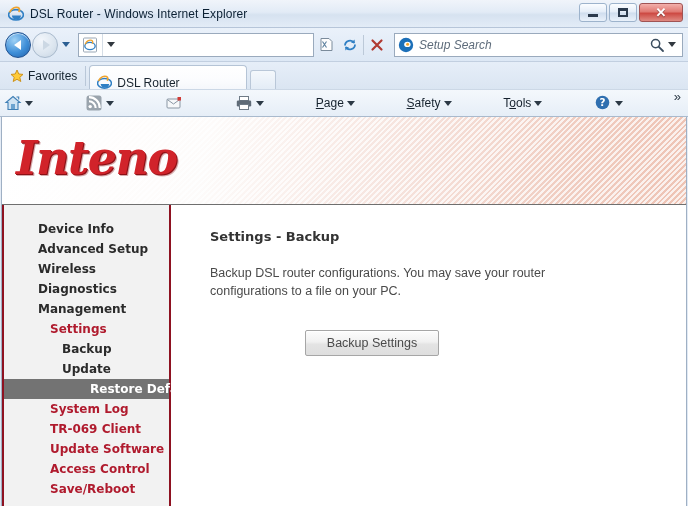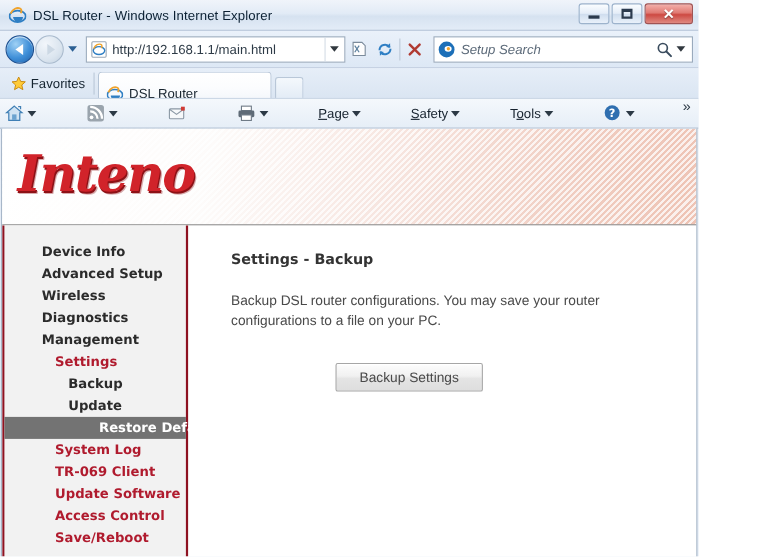--- a/index.html
+++ b/index.html
@@ -7,21 +7,21 @@
   html, body {
     width: 688px;
     height: 506px;
     overflow: hidden;
     font-family: "Liberation Sans", sans-serif;
     background: #ffffff;
   }
 
   #app {
     position: relative;
-    width: 635px;
+    width: 688px;
     height: 506px;
     background: linear-gradient(180deg, #e8eef7 0%, #dde7f3 100%);
     overflow: hidden;
   }
 
   
   .titlebar {
     position: relative;
     height: 28px;
     background: linear-gradient(180deg, #f0f4fa 0%, #e2ebf6 45%, #d6e2f0 55%, #e3ecf7 100%);
@@ -160,22 +160,22 @@
     font-size: 12px;
     color: #14232f;
   }
   .star {
     width:14px;height:14px;flex:none;
   }
   .fav-sep { width:1px; height:20px; background:#b9c7d8; margin:0 3px 4px 0;}
   .tab {
     height: 25px;
     min-width: 158px;
-    padding: 12px 10px 0 7px;
-    display:flex; align-items:flex-start; gap:5px;
+    padding: 0 10px 0 7px;
+    display:flex; align-items:flex-end; gap:5px;
     background: linear-gradient(180deg,#ffffff 0%, #fbfcfe 60%, #f4f7fb 100%);
     border: 1px solid #b5c4d6;
     border-bottom: none;
     border-radius: 4px 4px 0 0;
     font-size: 12px;
     color: #18242f;
   }
   .tab-ie-icon { width:15px;height:15px;flex:none;}
   .newtab {
     width: 26px; height: 19px;
@@ -360,21 +360,20 @@
       </div>
 
     <div class="addressbar">
       <span class="addr-favicon">
         <svg width="16" height="16" viewBox="0 0 16 16">
           <rect x="1.5" y="1" width="13" height="14" rx="1" fill="#fff" stroke="#9aa7b5"></rect>
           <ellipse cx="8" cy="9" rx="5.2" ry="3.6" fill="none" stroke="#2f7fc4" stroke-width="1.3"></ellipse>
           <path d="M3.2 7.2 C4.6 3.6 7.8 2.6 9.6 3.4 C11 4 11 5.6 10 6.6" fill="none" stroke="#f0a32c" stroke-width="1.3"></path>
         </svg>
       </span>
-      <span class="addr-url">http://192.168.1.1/main.html</span>
       <span class="addr-caret">
           <span class="caret-dn dark"></span>
         </span>
     </div>
 
     <div class="nav-iconbtn">
       <svg width="15" height="15" viewBox="0 0 15 15">
         <path d="M2 1.5 h8 l3 3 v9 h-11 z" fill="#fdfdfd" stroke="#7b8b9b"></path>
         <path d="M3.5 4.5 l4 6 M7.5 4.5 l-4 6" stroke="#5b7f9d" stroke-width="1.1" fill="none"></path>
       </svg>

